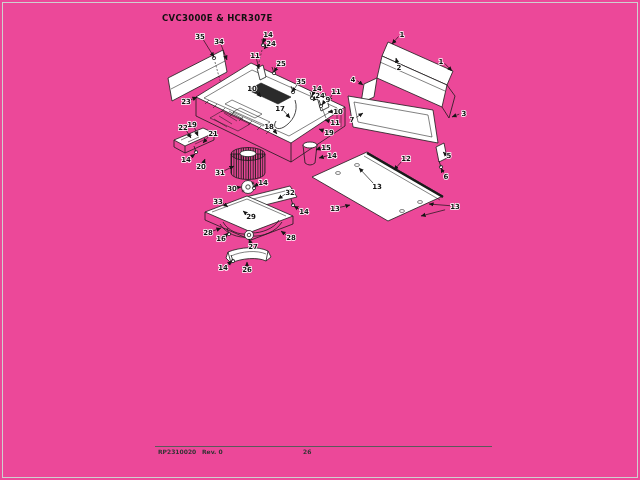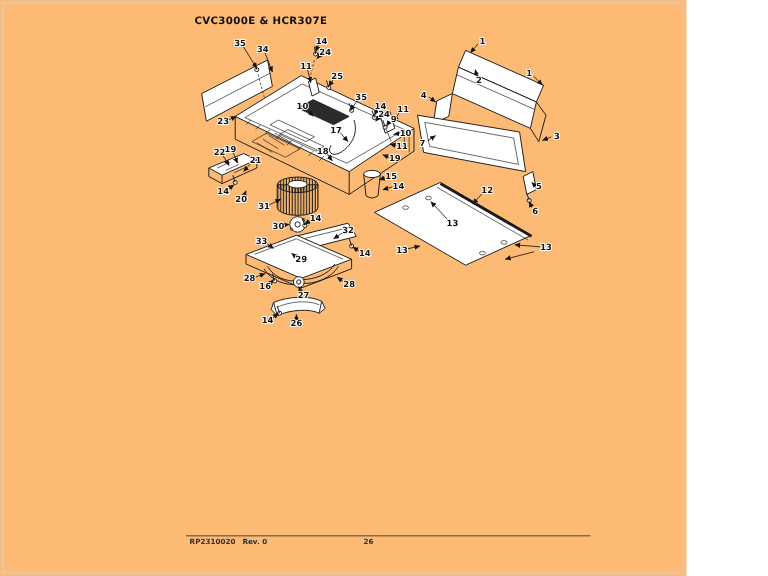--- a/index.html
+++ b/index.html
@@ -1,16 +1,16 @@
 <!DOCTYPE html>
 <html><head>
 <meta charset="utf-8">
 <style>
   html,body{margin:0;padding:0;background:#fff;}
-  .page{position:relative;width:572px;height:480px;background:#fdba74;overflow:hidden;
+  .page{position:relative;width:640px;height:480px;background:#ec4899;overflow:hidden;
         font-family:"Liberation Sans",sans-serif;}
   .scan-frame{position:absolute;inset:2px;border:1px solid #cfcfcf;pointer-events:none;}
   .title{position:absolute;left:162px;top:13px;font-family:"DejaVu Sans",sans-serif;
          font-size:8.5px;font-weight:bold;letter-spacing:.3px;color:#111;white-space:nowrap;}
   svg.diagram{position:absolute;left:0;top:0;}
   svg .ln{stroke:#1a1a1a;stroke-width:.8;fill:none;}
   svg .fillw{fill:#fff;}
   svg .dark{fill:#2b2b2b;stroke:#1a1a1a;stroke-width:.6;}
   svg .thin{stroke:#1a1a1a;stroke-width:.55;fill:none;}
   svg .dash{stroke:#1a1a1a;stroke-width:.6;fill:none;stroke-dasharray:2 1.6;}

